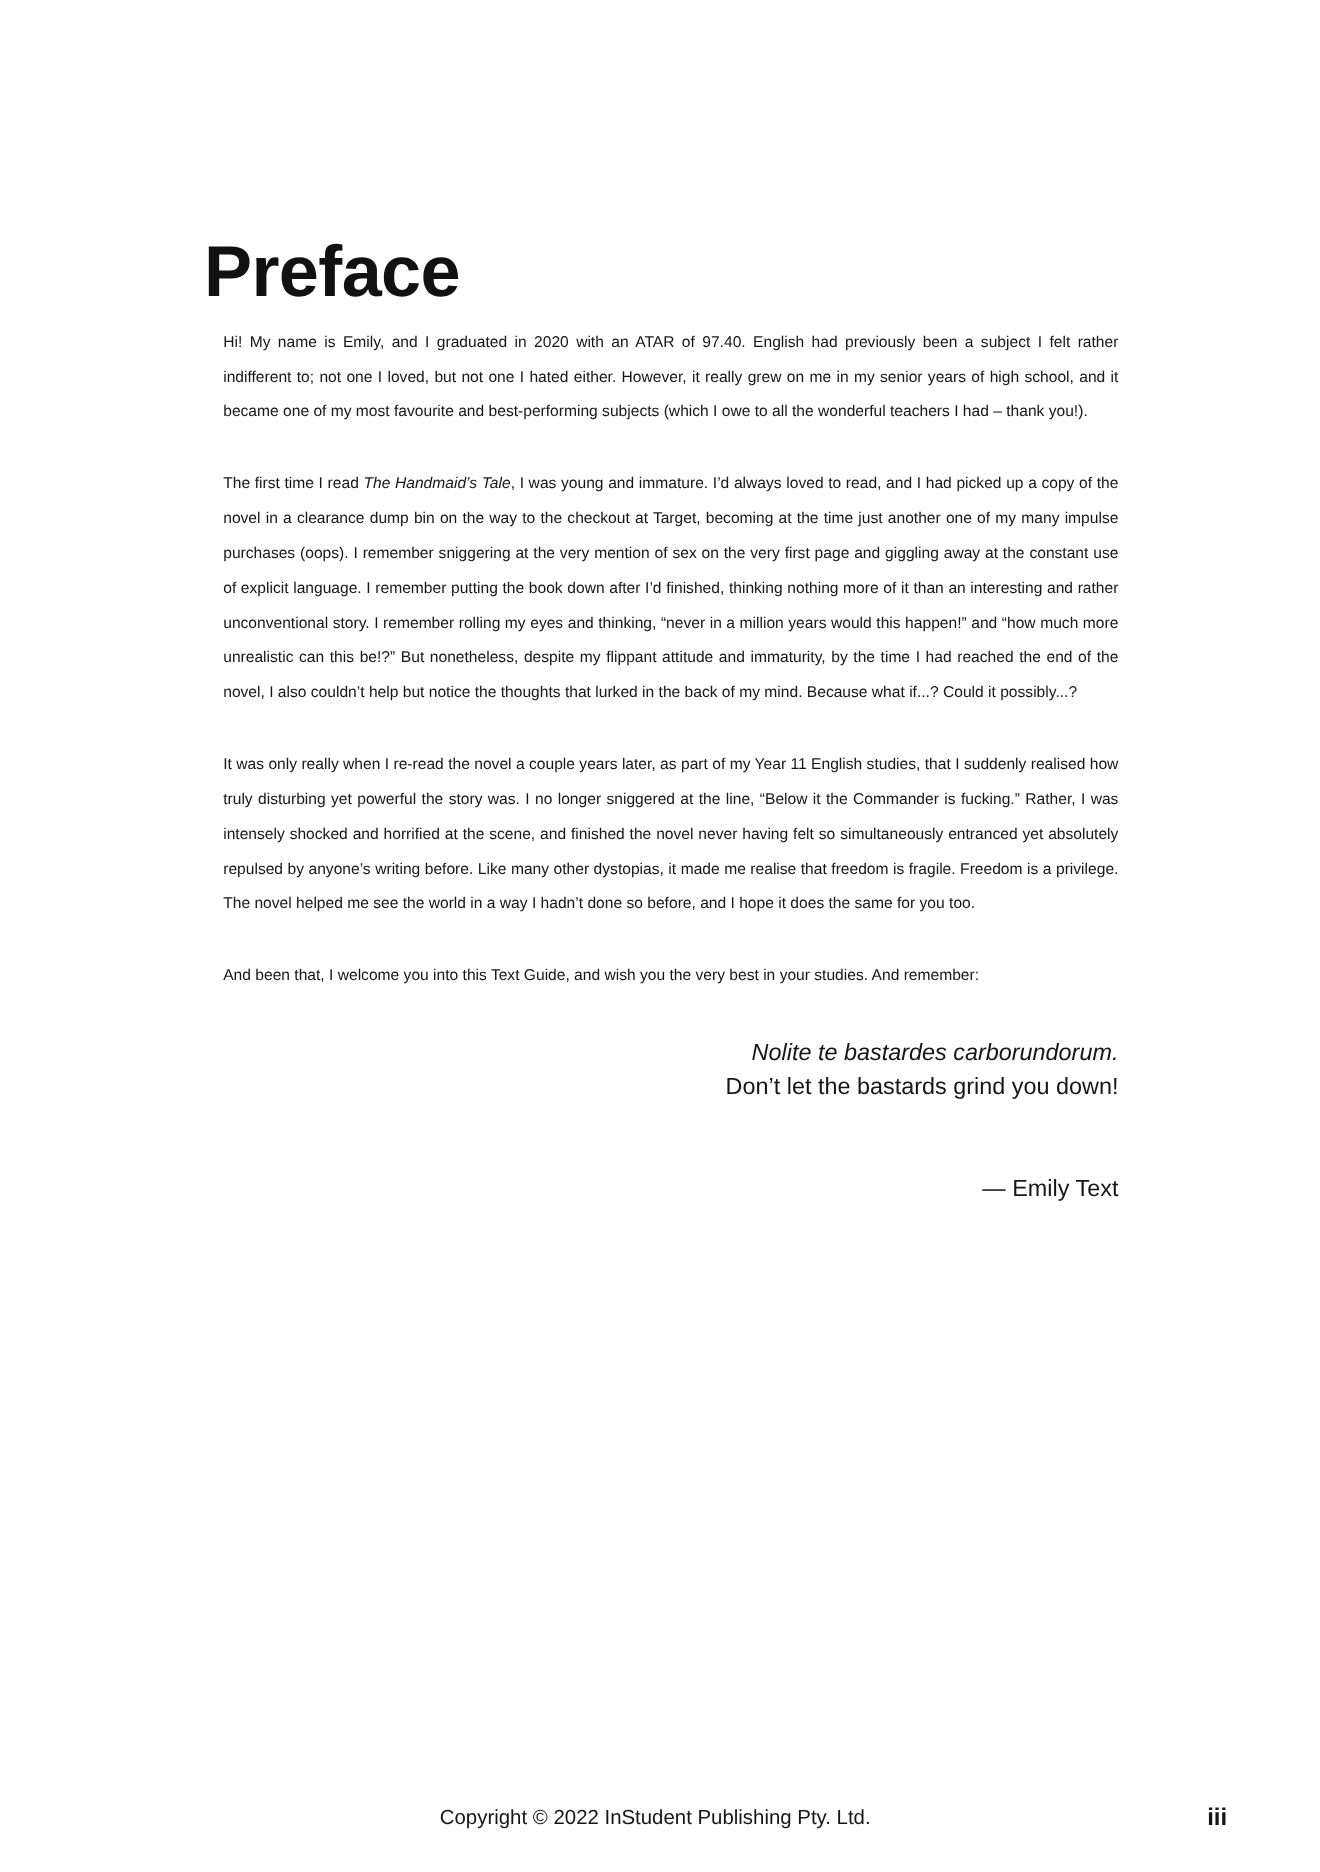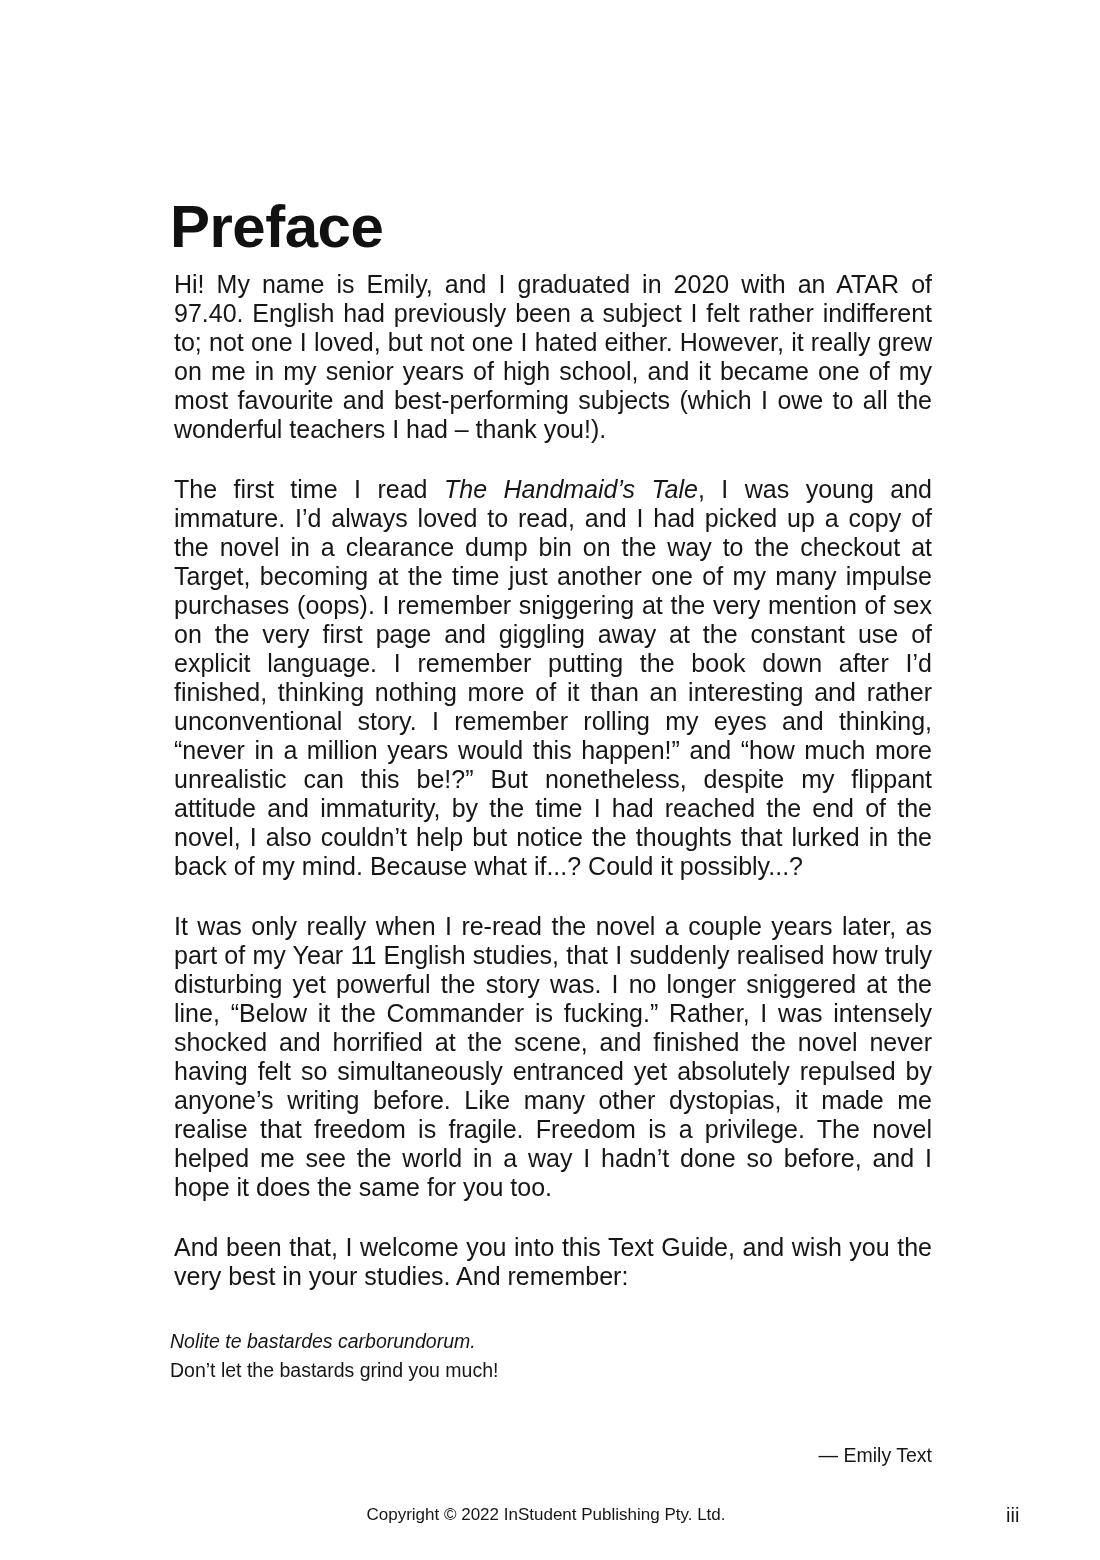--- a/index.html
+++ b/index.html
@@ -25,29 +25,29 @@
   }
   h1.chapter-title {
     font-size: 60px;
     line-height: 62px;
     font-weight: bold;
     letter-spacing: -0.5px;
     margin: 0 0 12px 0;
     color: #111111;
   }
   p.body-par {
-    font-size: 25px;
+    font-size: 13px;
     line-height: 29px;
     text-align: justify;
-    margin: 0 0 31px 4px;
+    margin: 0 0 31px 16px;
   }
   p.body-par em { }
   .quote {
     margin-top: 36px;
-    text-align: left;
+    text-align: right;
     font-size: 19.5px;
     line-height: 29px;
   }
   .quote .latin { font-style: italic; }
   .signature {
     margin-top: 56px;
     text-align: right;
     font-size: 19.5px;
     line-height: 29px;
   }
@@ -62,41 +62,41 @@
     width: 1092px;
     text-align: center;
     font-size: 17px;
     line-height: 24px;
   }
   .footer .page-number {
     position: absolute;
     left: 1006px; top: 0;
     font-size: 20px;
     line-height: 24px;
-    font-weight: normal;
+    font-weight: bold;
   }
 </style>
 </head>
 <body>
 
 <div class="page">
   <div class="content">
     <h1 class="chapter-title">Preface</h1>
 
     <p class="body-par"><span>Hi! My name is Emily, and I graduated in 2020 with an ATAR of 97.40. English had previously been a subject I felt rather indifferent to; not one I loved, but not one I hated either. However, it really grew on me in my senior years of high school, and it became one of my most favourite and best-performing subjects (which I owe to all the wonderful teachers I had – thank you!).</span></p>
 
     <p class="body-par"><span>The first time I read </span><em>The Handmaid’s Tale</em><span>, I was young and immature. I’d always loved to read, and I had picked up a copy of the novel in a clearance dump bin on the way to the checkout at Target, becoming at the time just another one of my many impulse purchases (oops). I remember sniggering at the very mention of sex on the very first page and giggling away at the constant use of explicit language. I remember putting the book down after I’d finished, thinking nothing more of it than an interesting and rather unconventional story. I remember rolling my eyes and thinking, “never in a million years would this happen!” and “how much more unrealistic can this be!?” But nonetheless, despite my flippant attitude and immaturity, by the time I had reached the end of the novel, I also couldn’t help but notice the thoughts that lurked in the back of my mind. Because what if...? Could it possibly...?</span></p>
 
     <p class="body-par"><span>It was only really when I re-read the novel a couple years later, as part of my Year 11 English studies, that I suddenly realised how truly disturbing yet powerful the story was. I no longer sniggered at the line, “Below it the Commander is fucking.” Rather, I was intensely shocked and horrified at the scene, and finished the novel never having felt so simultaneously entranced yet absolutely repulsed by anyone’s writing before. Like many other dystopias, it made me realise that freedom is fragile. Freedom is a privilege. The novel helped me see the world in a way I hadn’t done so before, and I hope it does the same for you too.</span></p>
 
     <p class="body-par"><span>And been that, I welcome you into this Text Guide, and wish you the very best in your studies. And remember:</span></p>
 
     <div class="quote">
       <div class="latin">Nolite te bastardes carborundorum.</div>
-      <div class="translation">Don’t let the bastards grind you much!</div>
+      <div class="translation">Don’t let the bastards grind you down!</div>
     </div>
 
     <div class="signature">— Emily Text</div>
   </div>
 
   <div class="footer">
     <span class="copyright">Copyright © 2022 InStudent Publishing Pty. Ltd.</span>
     <span class="page-number">iii</span>
   </div>
 </div>

